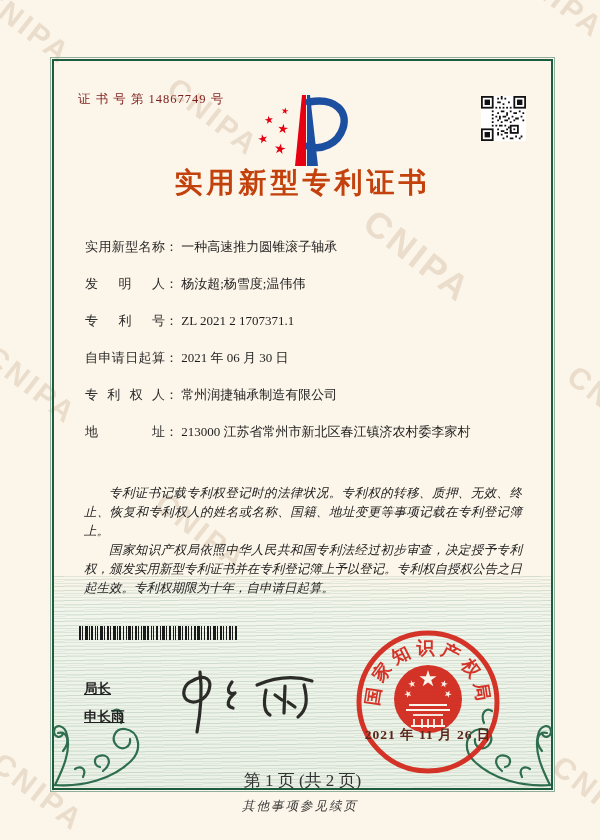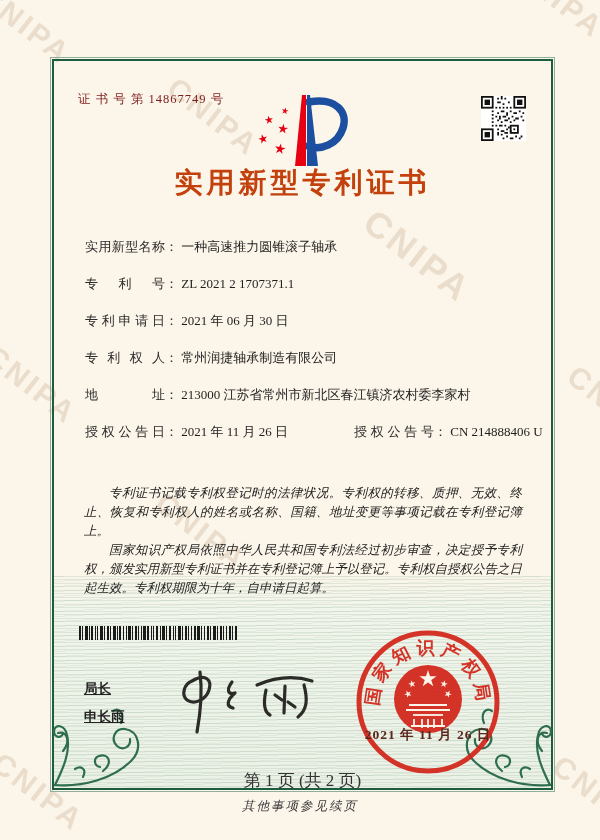--- a/index.html
+++ b/index.html
@@ -126,44 +126,38 @@
     </svg>
 
     <div class="title">实用新型专利证书</div>
 
     <div class="fields">
       <div class="row">
         <span class="lbl">实用新型名称</span><span class="colon">：</span>
         <span class="val">一种高速推力圆锥滚子轴承</span>
       </div>
       <div class="row">
+        <span class="lbl">发明人</span><span class="colon">：</span>
+        <span class="val">杨汝超;杨雪度;温伟伟</span>
+      </div>
+      <div class="row">
         <span class="lbl">专利号</span><span class="colon">：</span>
         <span class="val">ZL 2021 2 1707371.1</span>
       </div>
       <div class="row">
-        <span class="lbl">专利申请日</span><span class="colon">：</span>
+        <span class="lbl">自申请日起算</span><span class="colon">：</span>
         <span class="val">2021 年 06 月 30 日</span>
       </div>
       <div class="row">
         <span class="lbl">专利权人</span><span class="colon">：</span>
         <span class="val">常州润捷轴承制造有限公司</span>
       </div>
       <div class="row">
         <span class="lbl">地址</span><span class="colon">：</span>
         <span class="val">213000 江苏省常州市新北区春江镇济农村委李家村</span>
-      </div>
-      <div class="row dual">
-        <span class="cell1">
-          <span class="lbl">授权公告日</span><span class="colon">：</span>
-          <span class="val">2021 年 11 月 26 日</span>
-        </span>
-        <span class="cell2">
-          <span class="lbl2">授权公告号</span><span class="colon">：</span>
-          <span class="val">CN 214888406 U</span>
-        </span>
       </div>
     </div>
 
     <div class="body-text">
       <p>专利证书记载专利权登记时的法律状况。专利权的转移、质押、无效、终止、恢复和专利权人的姓名或名称、国籍、地址变更等事项记载在专利登记簿上。</p>
       <p>国家知识产权局依照中华人民共和国专利法经过初步审查，决定授予专利权，颁发实用新型专利证书并在专利登记簿上予以登记。专利权自授权公告之日起生效。专利权期限为十年，自申请日起算。</p>
     </div>
 
     <svg class="barcode" width="162" height="14" viewBox="0 0 162 14">
       <g fill="#1a1a1a">

